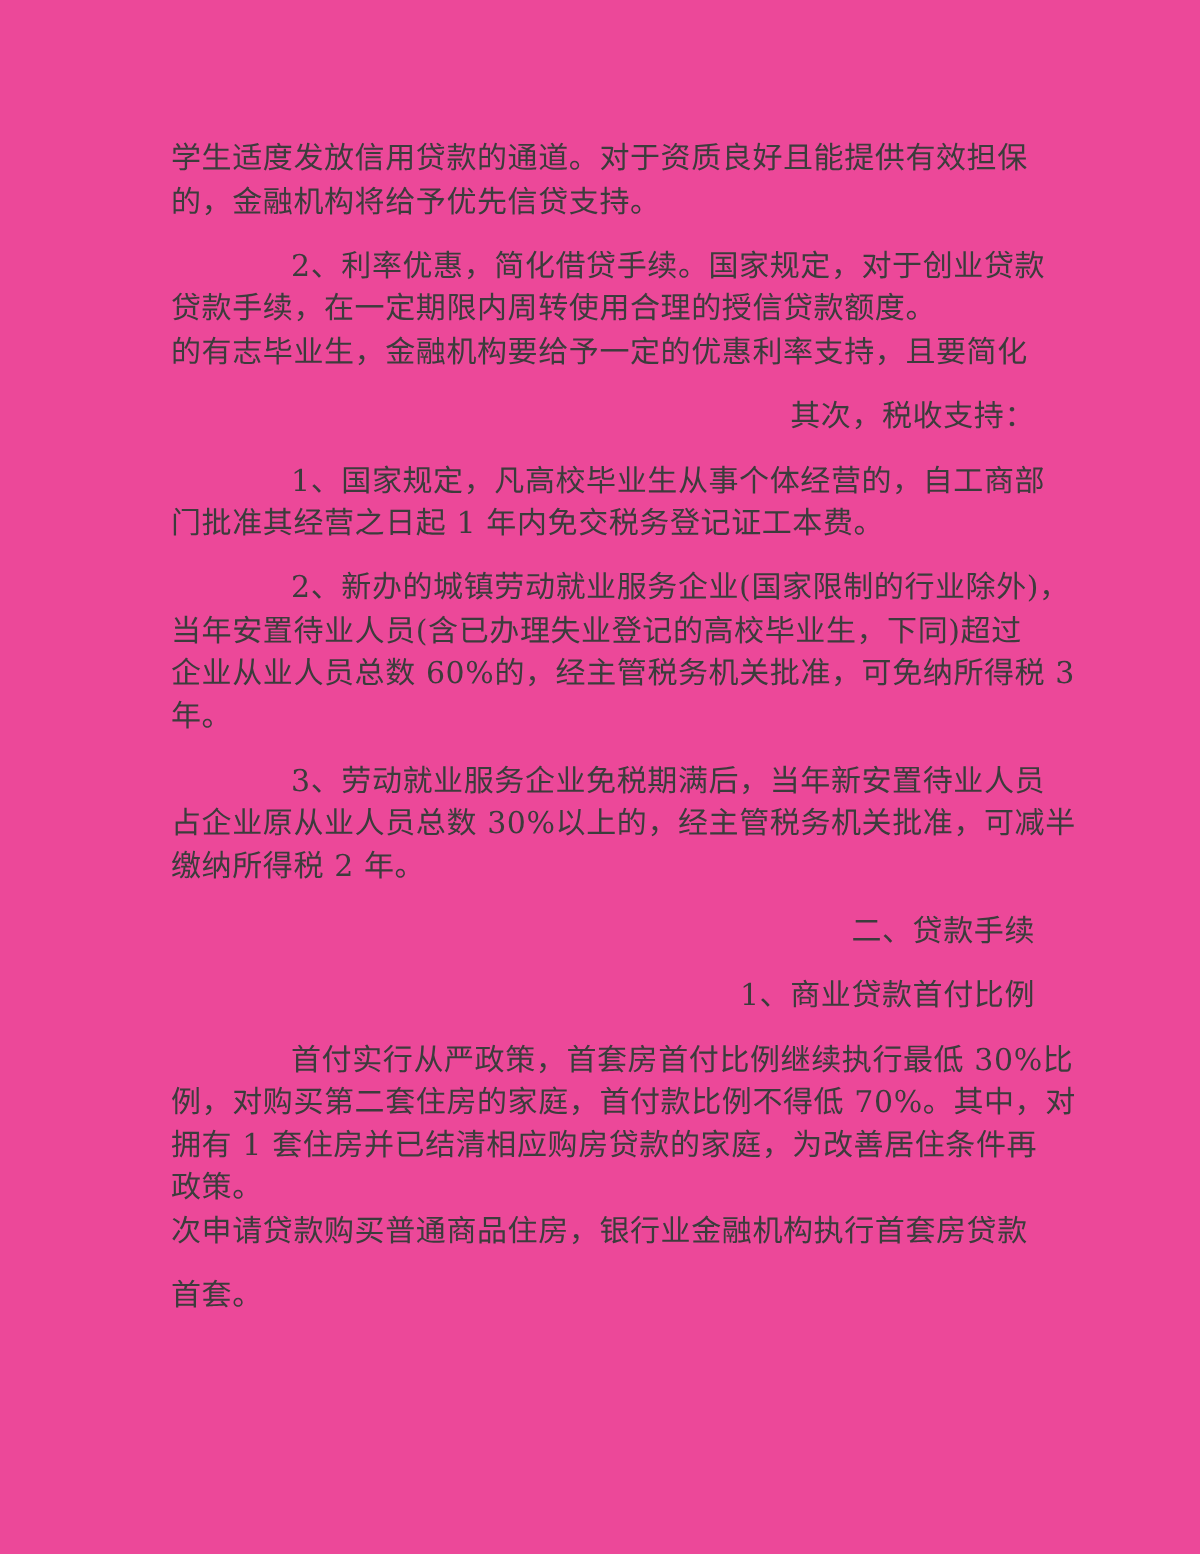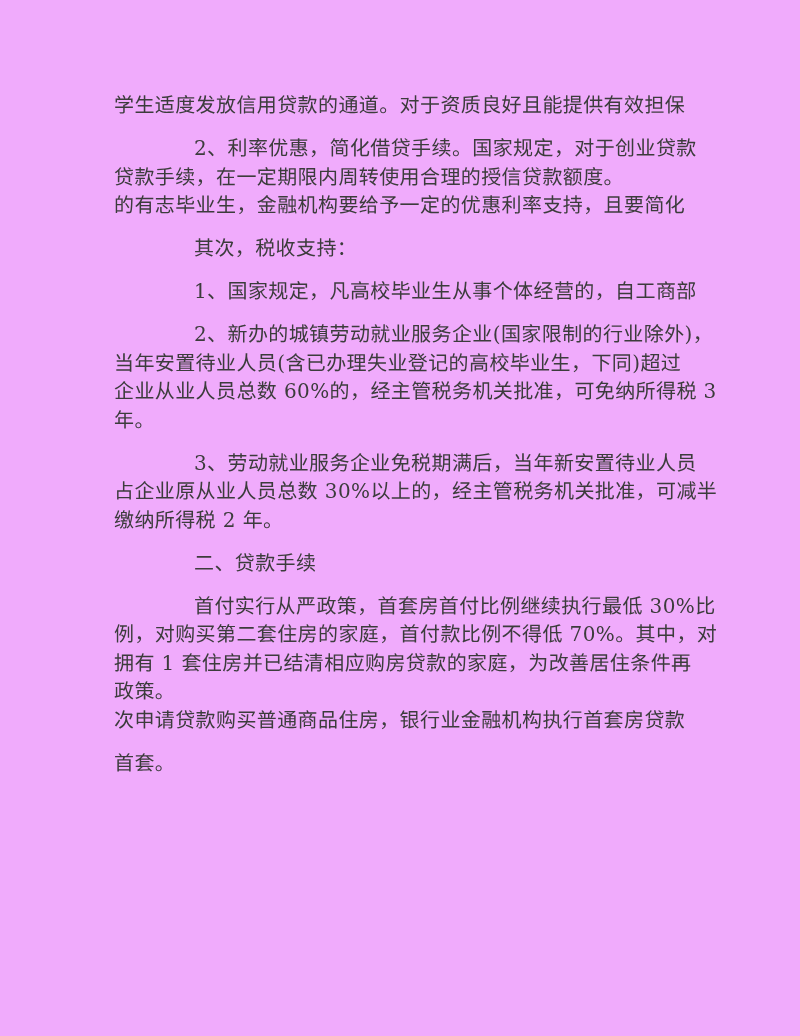--- a/index.html
+++ b/index.html
@@ -10,74 +10,80 @@
   body {
     width: 800px;
     height: 1036px;
     overflow: hidden;
   }
   .page {
     box-sizing: border-box;
     width: 800px;
     min-height: 1036px;
     padding: 91px 110px 40px 114px;
-    background: #f0abfc;
+    background: #ec4899;
     font-family: "DejaVu Serif", "Liberation Serif", serif;
     font-size: 20px;
     color: #3c3c3c;
     letter-spacing: 0.4px;
   }
   .para {
     margin: 0 0 14.5px 0;
     padding: 0;
   }
   .line {
     line-height: 28.5px;
     height: 28.5px;
     white-space: pre;
     text-align: left;
   }
   .para.indent .line.first {
     padding-left: 80px;
+    text-align: right;
   }
 </style>
 </head>
 <body>
 
 <div class="page">
   <div id="doc-body">
       <div class="para">
         <div class="line first">学生适度发放信用贷款的通道。对于资质良好且能提供有效担保</div>
+        <div class="line">的，金融机构将给予优先信贷支持。</div>
       </div>
       <div class="para indent">
         <div class="line first">2、利率优惠，简化借贷手续。国家规定，对于创业贷款</div>
         <div class="line">贷款手续，在一定期限内周转使用合理的授信贷款额度。</div>
         <div class="line">的有志毕业生，金融机构要给予一定的优惠利率支持，且要简化</div>
       </div>
       <div class="para indent">
         <div class="line first">其次，税收支持：</div>
       </div>
       <div class="para indent">
         <div class="line first">1、国家规定，凡高校毕业生从事个体经营的，自工商部</div>
+        <div class="line">门批准其经营之日起 1 年内免交税务登记证工本费。</div>
       </div>
       <div class="para indent">
         <div class="line first">2、新办的城镇劳动就业服务企业(国家限制的行业除外)，</div>
         <div class="line">当年安置待业人员(含已办理失业登记的高校毕业生，下同)超过</div>
         <div class="line">企业从业人员总数 60%的，经主管税务机关批准，可免纳所得税 3</div>
         <div class="line">年。</div>
       </div>
       <div class="para indent">
         <div class="line first">3、劳动就业服务企业免税期满后，当年新安置待业人员</div>
         <div class="line">占企业原从业人员总数 30%以上的，经主管税务机关批准，可减半</div>
         <div class="line">缴纳所得税 2 年。</div>
       </div>
       <div class="para indent">
         <div class="line first">二、贷款手续</div>
       </div>
       <div class="para indent">
+        <div class="line first">1、商业贷款首付比例</div>
+      </div>
+      <div class="para indent">
         <div class="line first">首付实行从严政策，首套房首付比例继续执行最低 30%比</div>
         <div class="line">例，对购买第二套住房的家庭，首付款比例不得低 70%。其中，对</div>
         <div class="line">拥有 1 套住房并已结清相应购房贷款的家庭，为改善居住条件再</div>
         <div class="line">政策。</div>
         <div class="line">次申请贷款购买普通商品住房，银行业金融机构执行首套房贷款</div>
       </div>
       <div class="para indent">
         <div class="line">首套。</div>
       </div>
     </div>

